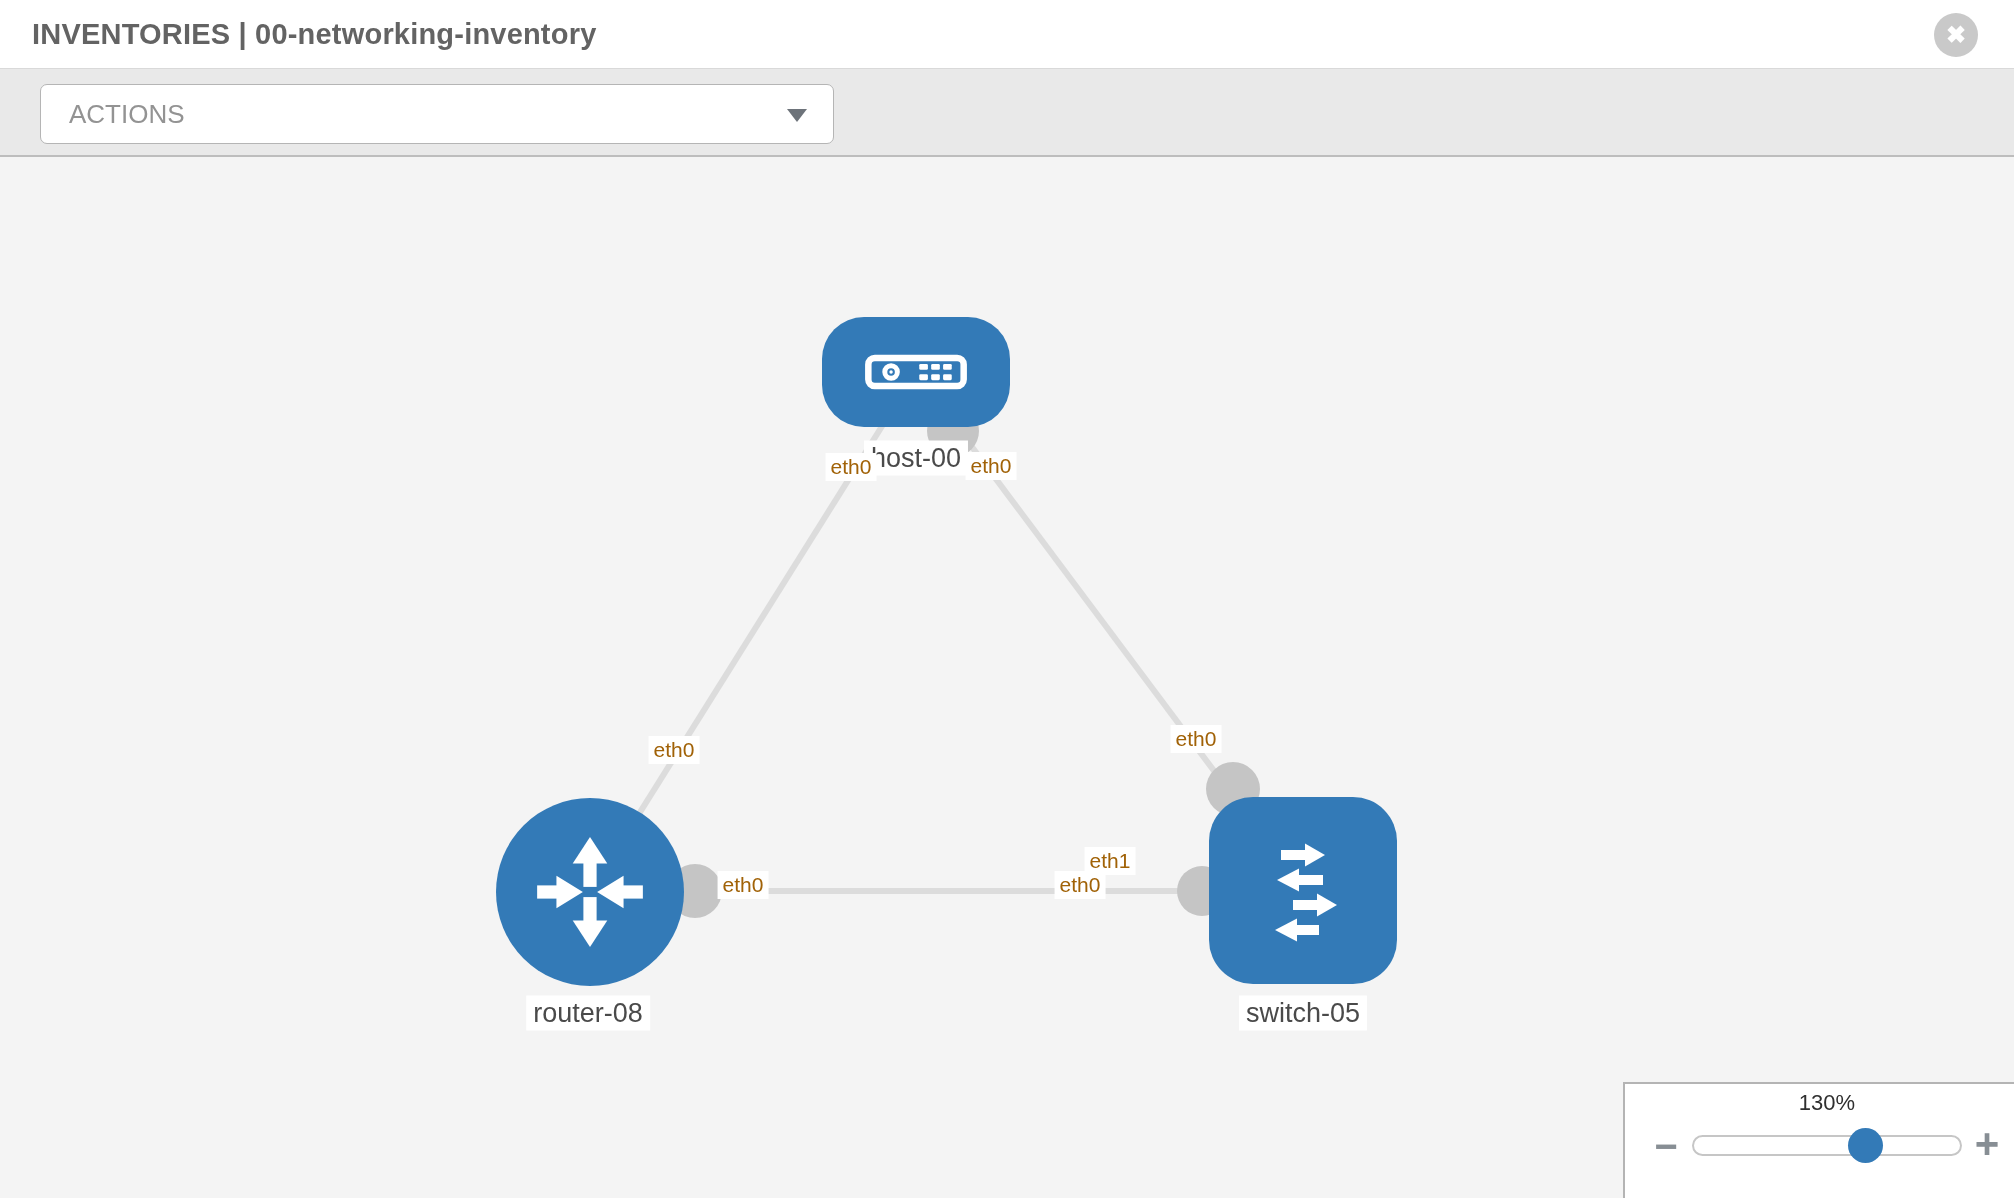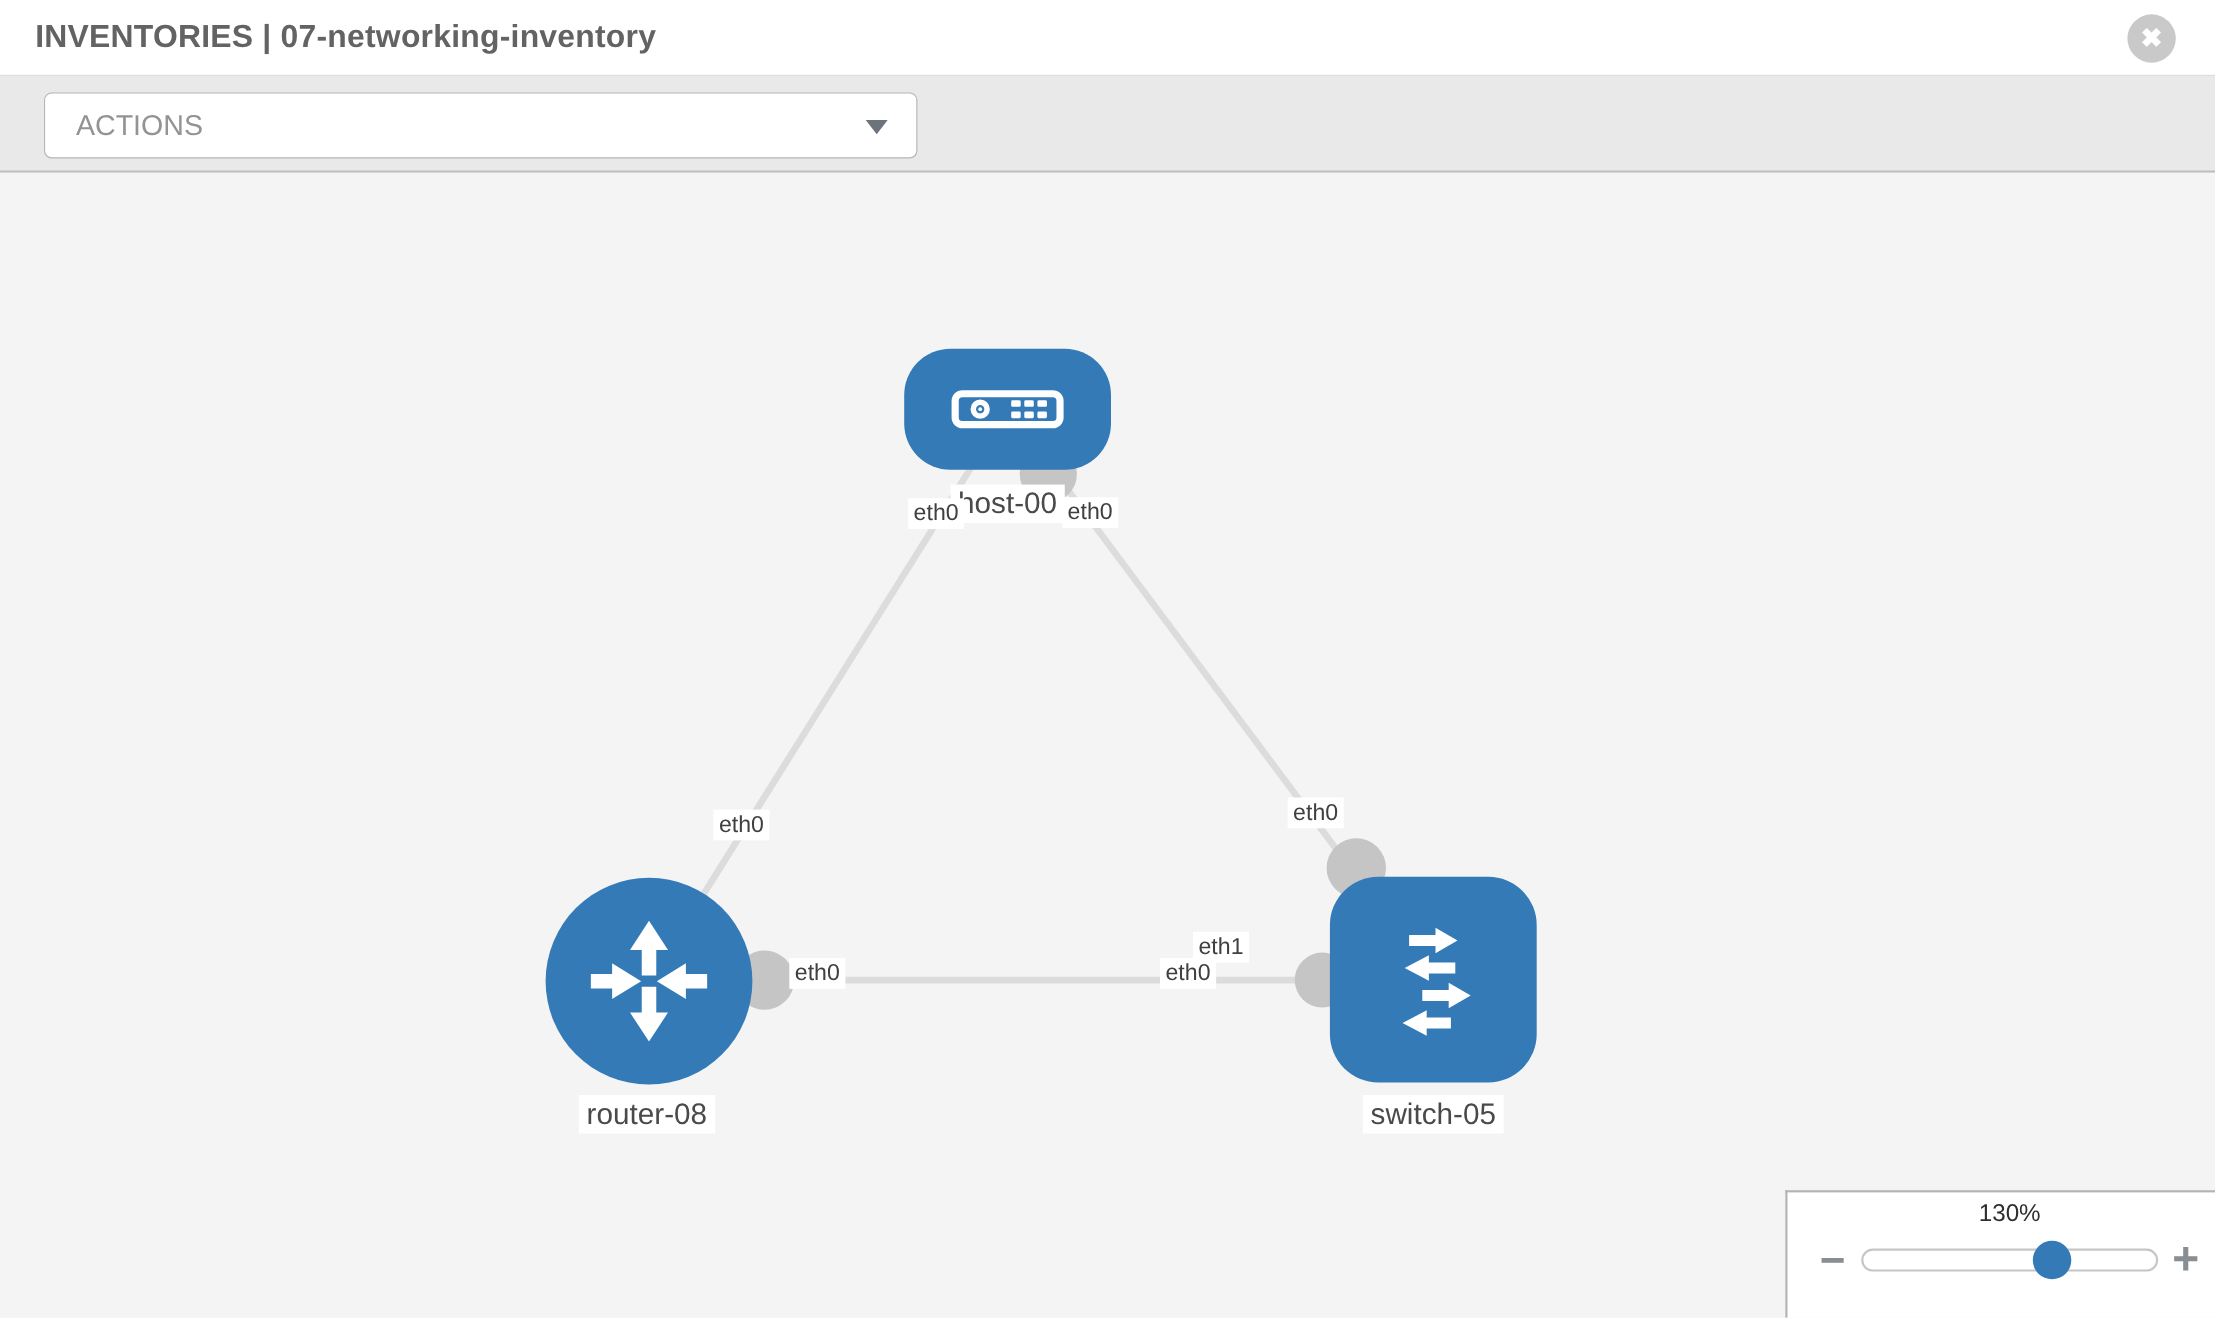--- a/index.html
+++ b/index.html
@@ -39,21 +39,21 @@
   .node { position:absolute; background:#337ab7; z-index:2; display:flex;
     align-items:center; justify-content:center; cursor:pointer; }
   .node.host   { left:822px; top:160px; width:188px; height:110px; border-radius:42px; }
   .node.router { left:496px; top:641px; width:188px; height:188px; border-radius:50%; }
   .node.switch { left:1209px; top:640px; width:188px; height:187px; border-radius:44px; }
 
   .node-label { position:absolute; transform:translate(-50%,-50%);
     background:#ffffff; color:#4a4a4a; font-size:27px; padding:2px 7px;
     z-index:3; white-space:nowrap; }
   .iface-label { position:absolute; transform:translate(-50%,-50%);
-    background:#ffffff; color:#404040; font-size:21px; padding:2px 5px;
+    background:#ffffff; color:#a16207; font-size:21px; padding:2px 5px;
     z-index:3; white-space:nowrap; }
   .iface-label.back  { z-index:3; }
   .iface-label.front { z-index:4; }
 
   
   .zoom-panel { position:absolute; left:1623px; top:925px; width:452px;
     height:116px; background:#ffffff; border-top:2px solid #b4b4b4;
     border-left:2px solid #b4b4b4; z-index:5; }
   .zoom-level { position:absolute; left:67px; top:6px; width:270px;
     text-align:center; font-size:22px; color:#2f2f2f; }
@@ -63,21 +63,21 @@
   .zoom-plus  { left:362px; top:60px; font-size:42px; }
   .zoom-track { position:absolute; left:67px; top:51px; width:270px; height:21px;
     background:#ffffff; border:2px solid #c6c6c6; border-radius:11px; cursor:pointer; }
   .zoom-handle { position:absolute; left:223px; top:44px; width:35px; height:35px;
     border-radius:50%; background:#337ab7; cursor:grab; }
 </style>
 </head>
 <body>
 
 <div class="header">
-  <div class="title">INVENTORIES | 07-networking-inventory</div>
+  <div class="title">INVENTORIES | 00-networking-inventory</div>
   <div class="close-btn">
     <span>✖</span>
   </div>
 </div>
 
 <div class="toolbar">
   <div class="select actions">
     <span>ACTIONS</span>
     <span class="caret"></span>
   </div>

